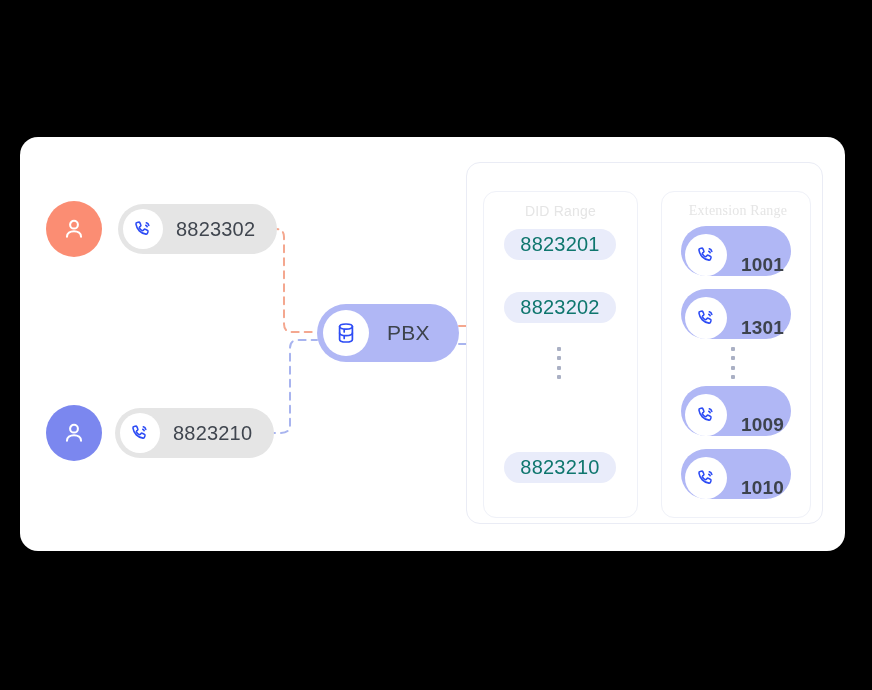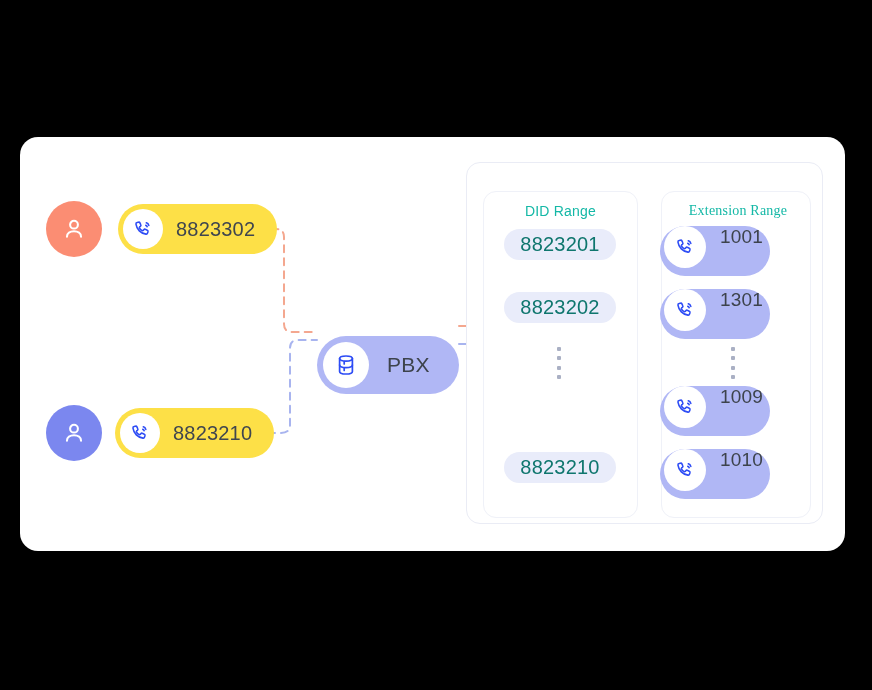--- a/index.html
+++ b/index.html
@@ -32,21 +32,21 @@
     display: flex; align-items: center; justify-content: center;
   }
   .avatar svg { width: 26px; height: 26px; display: block; }
   #avatar-top    { left: 46px; top: 201px; background: #fb8d73; }
   #avatar-bottom { left: 46px; top: 405px; background: #7b87ef; }
 
   
   .caller-pill {
     position: absolute;
     height: 50px;
-    background: #fde047;
+    background: #e5e5e5;
     border-radius: 25px;
     display: flex; align-items: center;
     padding: 0 22px 0 5px;
   }
   .caller-pill .icon-circle {
     width: 40px; height: 40px; border-radius: 50%;
     background: #ffffff;
     display: flex; align-items: center; justify-content: center;
     flex: 0 0 auto;
     margin-right: 13px;
@@ -60,21 +60,20 @@
 
   
   #pbx-node {
     position: absolute;
     left: 317px; top: 304px;
     width: 142px; height: 58px;
     background: #b0b7f5;
     border-radius: 29px;
     display: flex; align-items: center;
     padding-left: 6px;
-    margin-top: 32px;
   }
   #pbx-node .icon-circle {
     width: 46px; height: 46px; border-radius: 50%;
     background: #ffffff;
     display: flex; align-items: center; justify-content: center;
     flex: 0 0 auto;
   }
   #pbx-node .icon-circle svg { width: 24px; height: 24px; display:block; }
   #pbx-node .label {
     font-size: 21px; color: #3d434c; margin-left: 18px; letter-spacing: .3px;
@@ -102,45 +101,46 @@
     height: 327px;
     border: 1px solid #eff1f8;
     border-radius: 13px;
     background: #ffffff;
   }
   #did-panel { left: 483px; width: 155px; }
   #ext-panel { left: 661px; width: 150px; }
   .range-title {
     position: absolute; top: 203px;
     text-align: center;
-    font-size: 14px; color: #14b8a6; letter-spacing: .2px;
+    font-size: 14px; color: #e5e5e5; letter-spacing: .2px;
   }
   #did-title { left: 483px; width: 155px; }
   #ext-title { left: 661px; width: 154px; font-family: Liberation Serif, serif; }
 
   
   .did-pill {
     position: absolute;
     left: 504px;
     width: 112px; height: 31px;
     background: #e9ecfa;
     border-radius: 23px;
     display: flex; align-items: center; justify-content: center;
     font-size: 20px; color: #0f766e; letter-spacing: .2px;
   }
 
   
   .ext-pill {
     position: absolute;
-    left: 660px;
+    left: 681px;
     width: 110px; height: 50px;
     background: #b0b7f5;
     border-radius: 25px;
-    display: flex; align-items: flex-start;
+    display: flex; align-items: flex-end;
     padding-left: 4px;
+    font-weight: bold;
   }
   .ext-pill .icon-circle {
     width: 42px; height: 42px; border-radius: 50%;
     background: #ffffff;
     display: flex; align-items: center; justify-content: center;
     flex: 0 0 auto;
   }
   .ext-pill .icon-circle svg { width: 21px; height: 21px; display:block; }
   .ext-pill .num {
     font-size: 19px; color: #3d434c; margin-left: 14px; letter-spacing: .2px;

